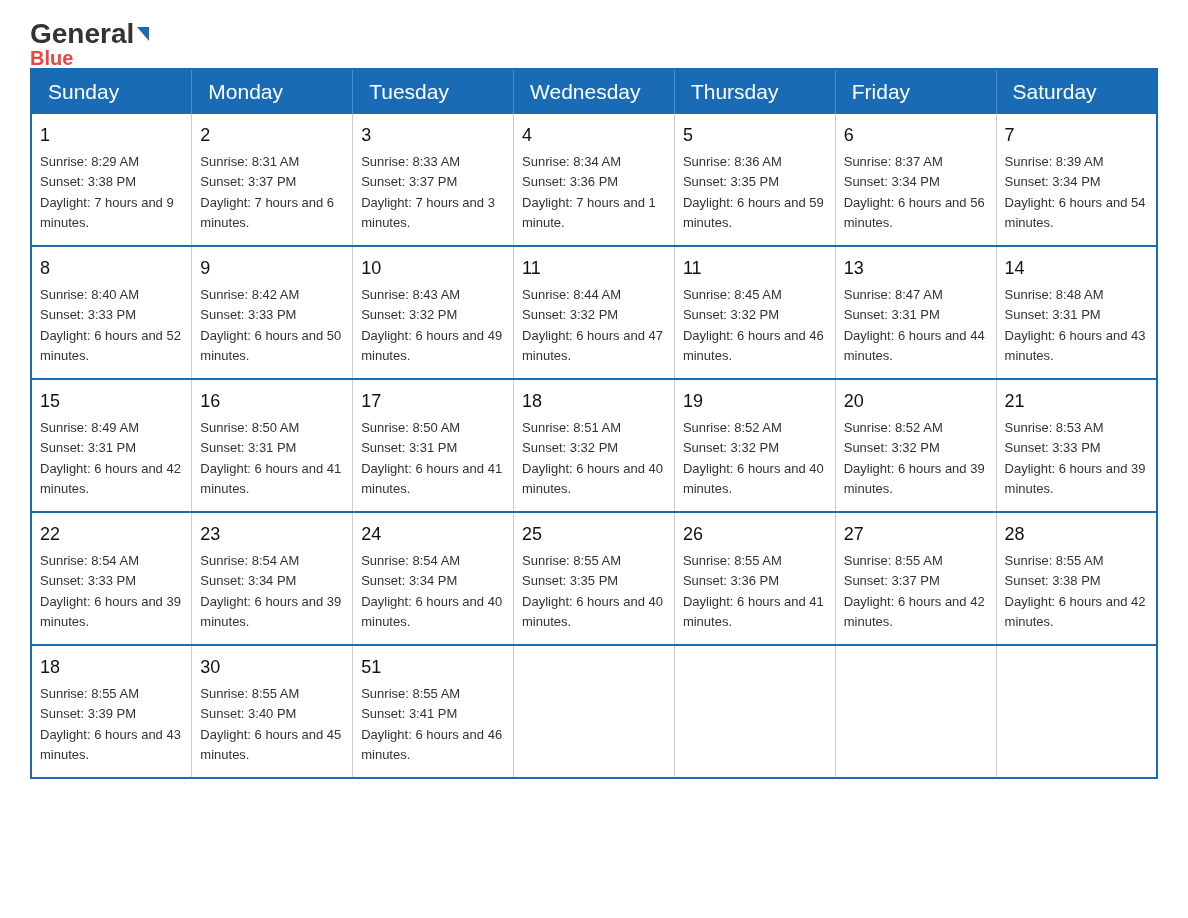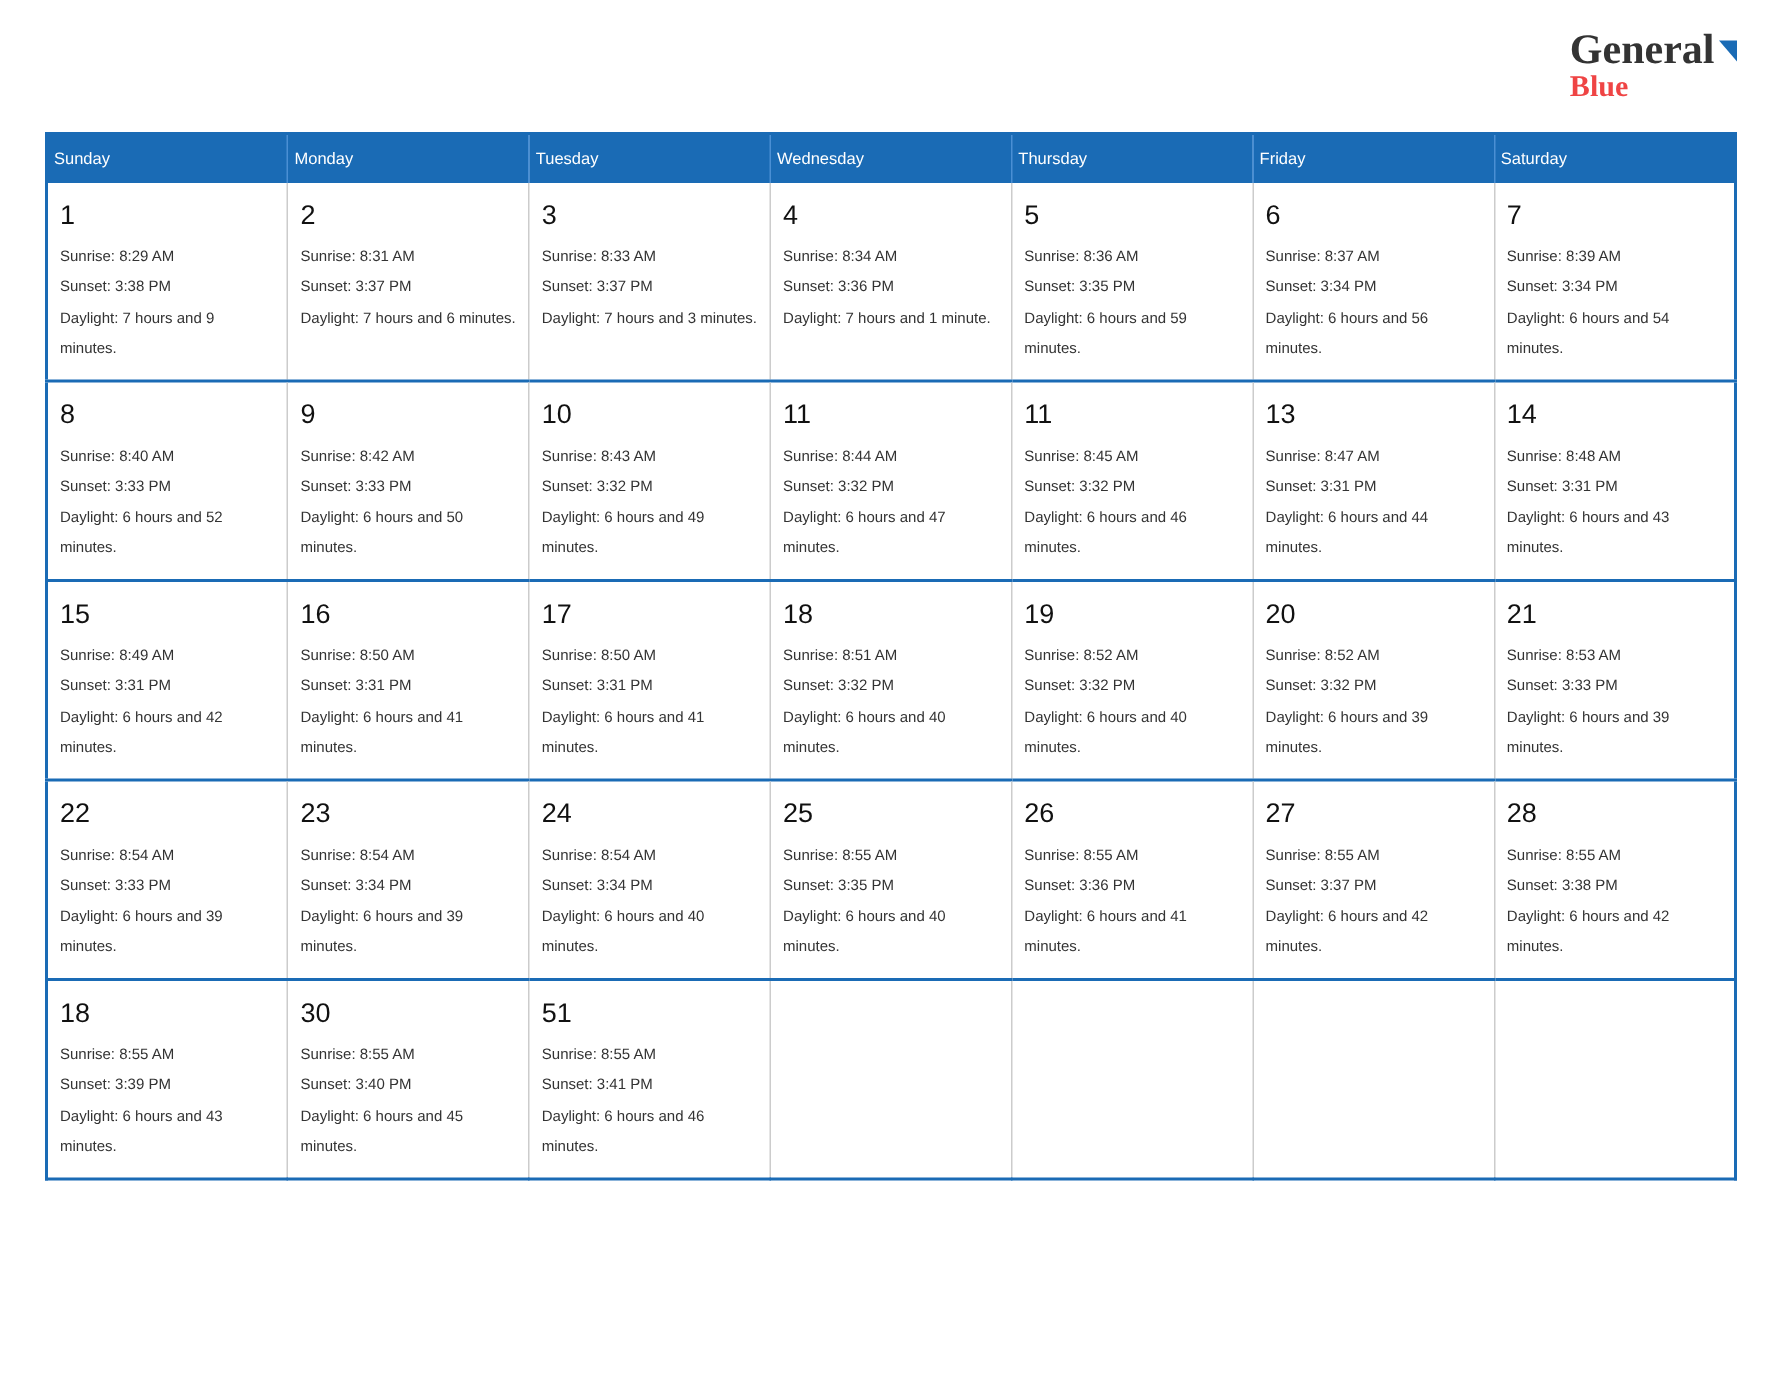--- a/index.html
+++ b/index.html
@@ -5,24 +5,22 @@
     * { margin: 0; padding: 0; box-sizing: border-box; }
     body {
       font-family: Arial, sans-serif;
       background: #fff;
       width: 1188px;
       min-height: 918px;
       padding: 20px 30px;
     }
     .header {
       display: flex;
-      justify-content: flex-end;
+      justify-content: space-between;
       align-items: flex-start;
-      margin-bottom: 20px;
-      font-family: Liberation Serif, serif;
     }
     .logo {
       display: flex;
       flex-direction: column;
       align-items: flex-start;
     }
     .logo-general {
       font-size: 28px;
       font-weight: bold;
       color: #333;
@@ -63,23 +61,23 @@
       margin-top: 4px;
     }
     .calendar-table {
       width: 100%;
       border-collapse: collapse;
       border: 2px solid #1a6bb5;
     }
     .calendar-table th {
       background-color: #1a6bb5;
       color: #fff;
-      padding: 10px 4px;
+      padding: 10px 16px;
       text-align: left;
-      font-size: 11px;
+      font-size: 21px;
       font-weight: normal;
       border-right: 1px solid #4a8fd4;
     }
     .calendar-table th:last-child {
       border-right: none;
     }
     .calendar-table td {
       vertical-align: top;
       padding: 8px 8px 12px 8px;
       border-right: 1px solid #ccc;
@@ -96,21 +94,21 @@
       border-bottom: none;
     }
     .day-num {
       font-size: 18px;
       font-weight: normal;
       color: #111;
       display: block;
       margin-bottom: 3px;
     }
     .day-info {
-      font-size: 10px;
+      font-size: 13px;
       color: #333;
       line-height: 1.55;
       margin-top: 27px;
     }
     .empty-cell {
       background: #fff;
     }
   </style>
 </head>
 <body>

